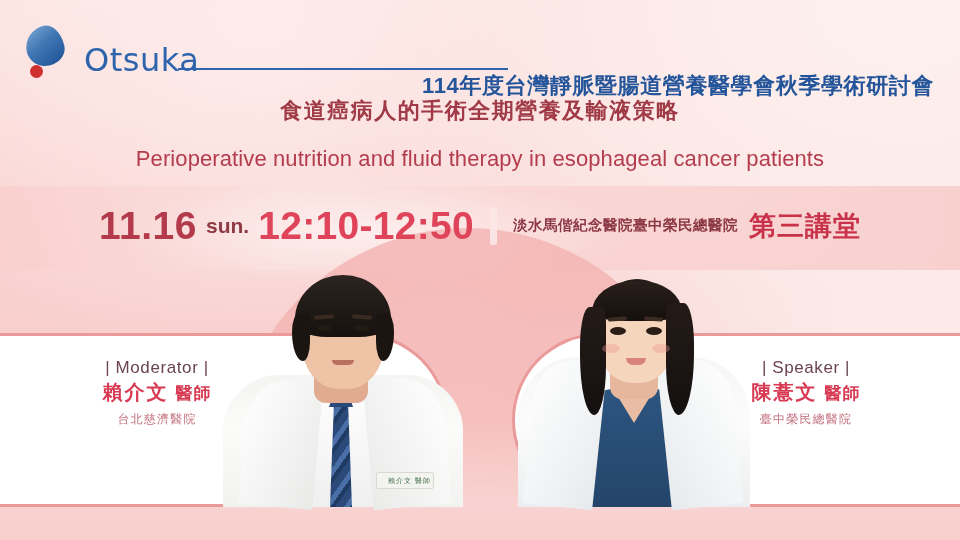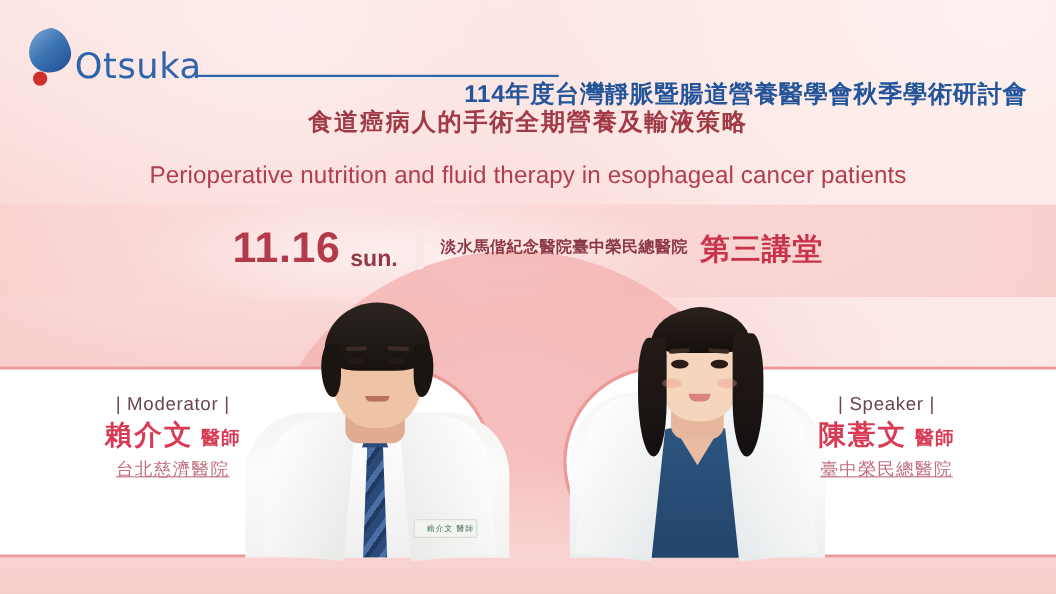--- a/index.html
+++ b/index.html
@@ -35,36 +35,36 @@
 
   
   .logo-wrap{position:absolute;left:22px;top:26px;display:flex;align-items:flex-end;}
   .logo-mark{position:relative;width:46px;height:52px;}
   .drop{position:absolute;left:4px;top:0;width:38px;height:40px;
         background:linear-gradient(150deg,#7fa9d4 0%, #3f77b4 45%, #1d4f93 100%);
         border-radius:58% 42% 50% 50% / 55% 60% 40% 45%;
         transform:rotate(-12deg);}
   .dot{position:absolute;left:8px;top:39px;width:13px;height:13px;border-radius:50%;
        background:#cf2f2f;}
-  .logo-text{font-size:32px;color:#2d64ab;letter-spacing:.5px;margin-left:0;
+  .logo-text{font-size:32px;color:#2d64ab;letter-spacing:.5px;margin-left:16px;
        font-family:"DejaVu Sans",sans-serif;line-height:1;padding-bottom:2px;font-weight:400;}
   .rule{position:absolute;left:178px;top:68px;width:330px;height:2px;background:#2d64ab;}
   .event-name{position:absolute;right:26px;top:52px;font-size:22px;font-weight:bold;
        color:#24559b;letter-spacing:.6px;white-space:nowrap;margin-top:19px;}
 
   
   .title-zh{position:absolute;left:0;right:0;top:96px;text-align:center;
        font-size:22px;font-weight:bold;color:#a03a46;letter-spacing:1.5px;}
   .title-en{position:absolute;left:0;right:0;top:146px;text-align:center;
        font-size:22px;color:#b33c4d;letter-spacing:.1px;}
 
   
   .daterow{position:absolute;left:0;right:0;top:196px;height:60px;
        display:flex;align-items:center;justify-content:center;gap:0;}
-  .dt{display:flex;align-items:flex-end;gap:9px;}
+  .dt{display:flex;align-items:center;gap:9px;}
   .d-date{font-size:39px;font-weight:bold;color:#b23a4b;letter-spacing:.5px;}
   .d-day{font-size:21px;font-weight:bold;color:#8f3a44;}
   .d-time{font-size:39px;font-weight:bold;color:#e0445a;letter-spacing:.3px;}
   .vbar{width:7px;height:38px;background:#fbe7e6;margin:0 16px;border-radius:2px;opacity:.95;}
   .venue{display:flex;align-items:center;gap:11px;}
   .venue-lines{display:flex;flex-direction:row;line-height:1.18;}
   .venue-lines span{font-size:14.5px;font-weight:bold;color:#8c3744;letter-spacing:.5px;}
   .hall{font-size:27px;font-weight:bold;color:#c9334a;letter-spacing:1px;}
 
   
@@ -151,23 +151,23 @@
   .s-mouth{position:absolute;left:126px;bottom:142px;width:20px;height:7px;background:#d9837c;border-radius:0 0 12px 12px;}
   .s-blush-l{position:absolute;left:102px;bottom:154px;width:18px;height:9px;background:rgba(235,150,140,.35);border-radius:50%;}
   .s-blush-r{position:absolute;left:152px;bottom:154px;width:18px;height:9px;background:rgba(235,150,140,.35);border-radius:50%;}
 
   
   .nameblock{position:absolute;top:358px;}
   .nb-left{left:52px;width:210px;text-align:center;}
   .nb-right{right:44px;width:220px;text-align:center;}
   .role{font-size:17px;color:#6b4450;letter-spacing:.6px;margin-bottom:1px;}
   .nameline{display:flex;align-items:baseline;justify-content:center;gap:7px;margin-bottom:5px;}
-  .pname{font-size:25px;font-weight:bold;color:#d93a53;letter-spacing:2px;}
+  .pname{font-size:20px;font-weight:bold;color:#d93a53;letter-spacing:2px;}
   .ptitle{font-size:17px;font-weight:bold;color:#d93a53;letter-spacing:1px;}
-  .affil{font-size:16px;color:#c2707e;letter-spacing:1.2px;text-decoration:underline;}
+  .affil{font-size:12px;color:#c2707e;letter-spacing:1.2px;}
 </style>
 </head>
 <body>
 
 <div id="poster">
 
   <div class="bgcurve c2"></div>
   <div class="bgcurve c1"></div>
   <div class="bgcurve c3"></div>
   <div class="band"></div>
@@ -185,20 +185,21 @@
   <div class="rule"></div>
   <div class="event-name">114年度台灣靜脈暨腸道營養醫學會秋季學術研討會</div>
 
   <div class="title-zh">食道癌病人的手術全期營養及輸液策略</div>
   <div class="title-en">Perioperative nutrition and fluid therapy in esophageal cancer patients</div>
 
   <div class="daterow">
     <div class="dt">
       <span class="d-date">11.16</span>
       <span class="d-day">sun.</span>
+      <span class="d-time">12:10-12:50</span>
     </div>
     <div class="vbar"></div>
     <div class="venue">
       <div class="venue-lines">
         <span>淡水馬偕紀念醫院</span>
         <span>臺中榮民總醫院</span>
       </div>
       <div class="hall">第三講堂</div>
     </div>
   </div>

